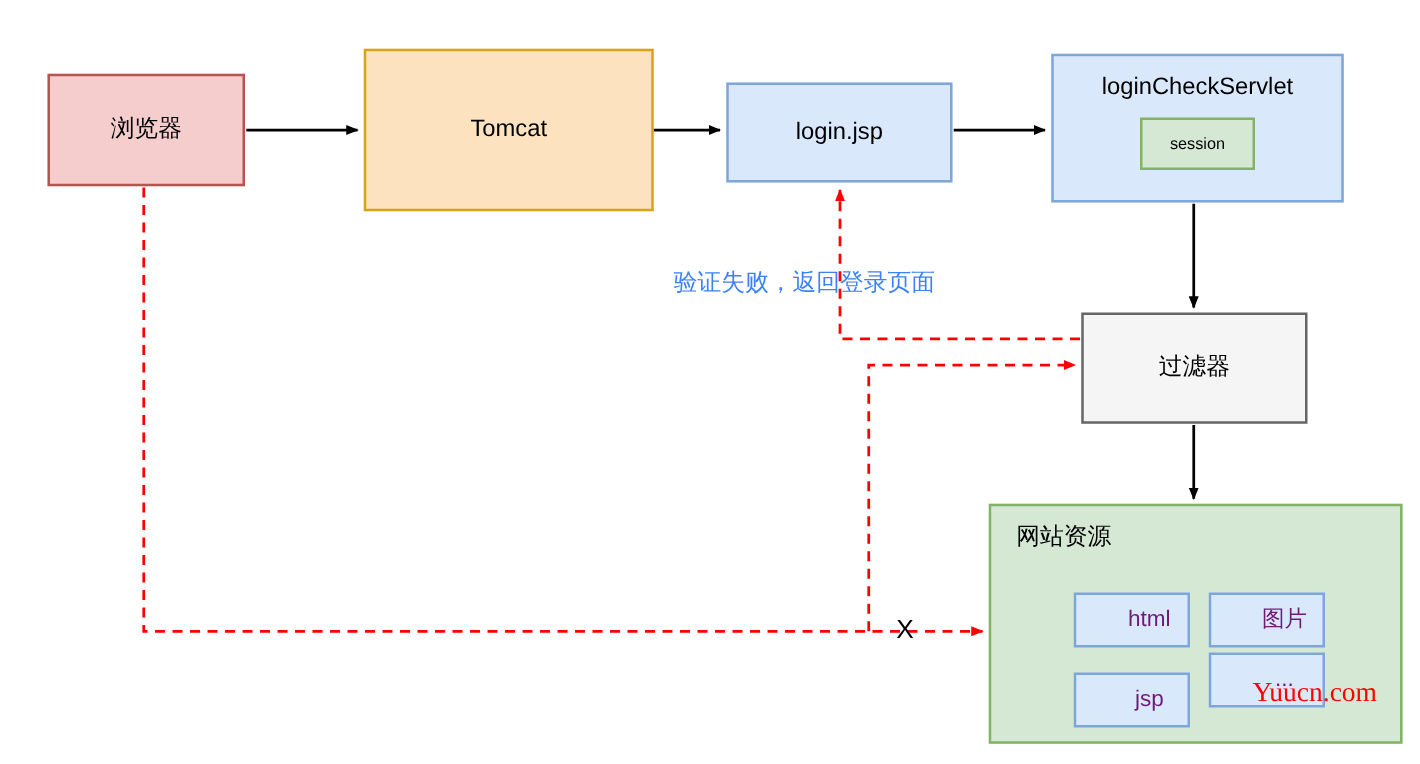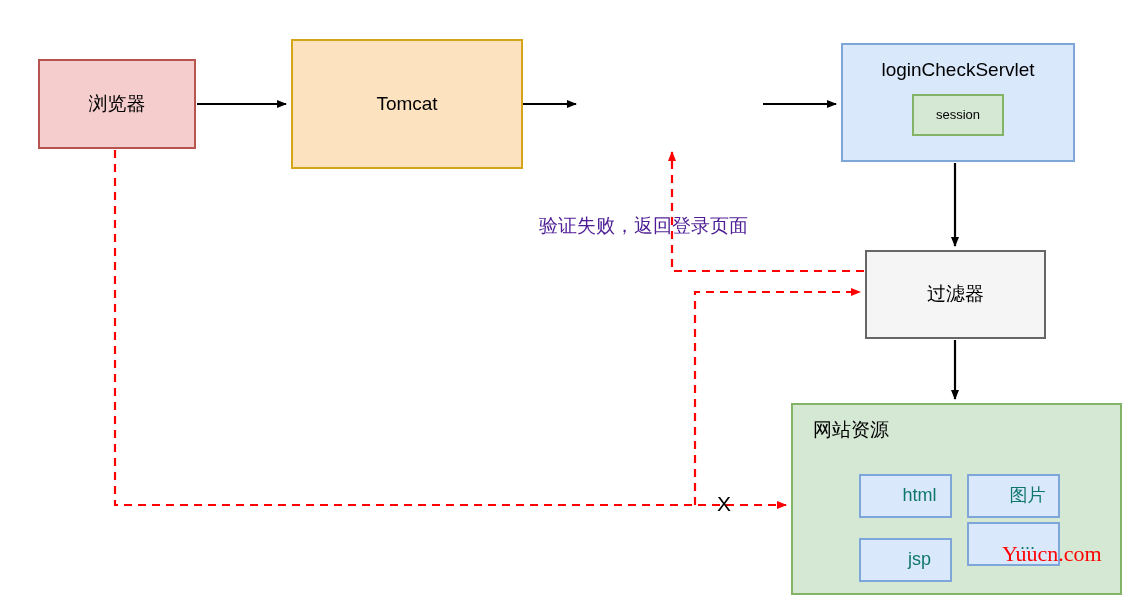--- a/index.html
+++ b/index.html
@@ -100,35 +100,35 @@
   }
   .res-item {
     position: absolute;
     box-sizing: border-box;
     background: #dae8fc;
     border: 2px solid #7ea6d9;
     display: flex;
     align-items: center;
     justify-content: center;
     font-size: 18px;
-    color: #0f766e;
+    color: #701a75;
     width: 93px;
     height: 44px;
     padding-left: 28px;
   }
   #res-html { left: 66px; top: 69px; }
   #res-image { left: 174px; top: 69px; }
   #res-jsp  { left: 66px; top: 133px; }
   #res-more { left: 174px; top: 117px; }
 
   
   .flow-label {
     position: absolute;
     font-size: 19px;
-    color: #4c1d95;
+    color: #3b82f6;
     white-space: nowrap;
   }
   #label-auth-fail { left: 539px; top: 213px; }
   #label-direct-access { left: 186px; top: 466px; }
 
   #x-marker {
     position: absolute;
     left: 717px; top: 492px;
     font-size: 21px;
     color: #000000;
@@ -185,20 +185,23 @@
   </svg>
 
   <div class="node" id="node-browser">
     <span class="node-label">浏览器</span>
   </div>
 
   <div class="node" id="node-tomcat">
     <span class="node-label">Tomcat</span>
   </div>
 
+  <div class="node" id="node-loginjsp">
+    <span class="node-label">login.jsp</span>
+  </div>
 
   <div class="node" id="node-servlet">
     <span class="node-label">loginCheckServlet</span>
     <div id="node-session">
       <span>session</span>
     </div>
   </div>
 
   <div class="node" id="node-filter">
     <span class="node-label">过滤器</span>

